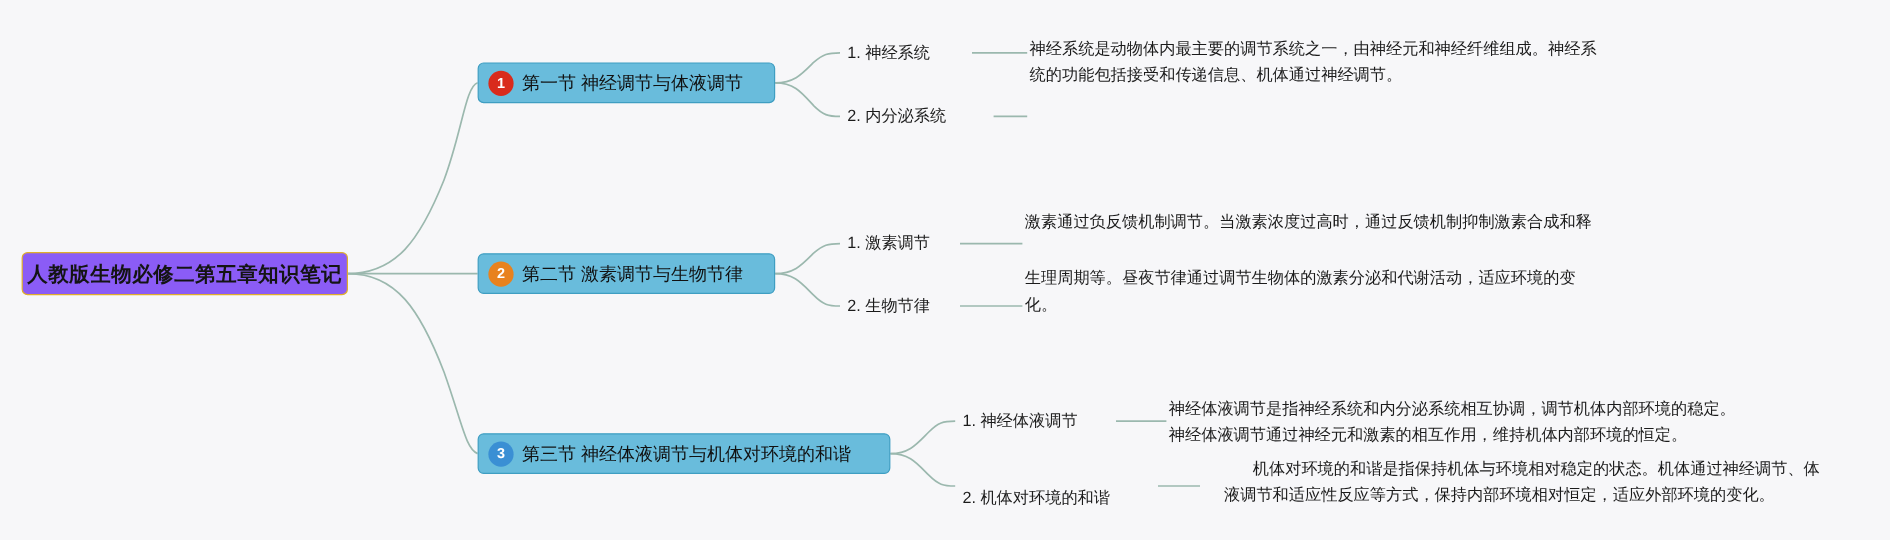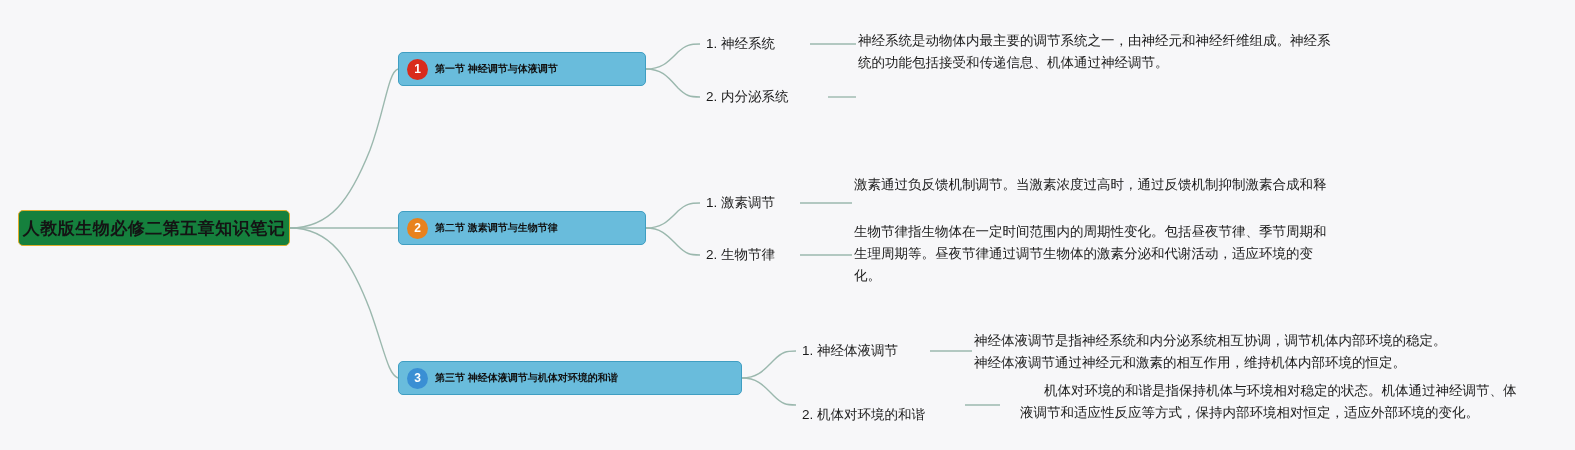--- a/index.html
+++ b/index.html
@@ -31,21 +31,21 @@
     position: absolute;
     box-sizing: border-box;
   }
 
   
   .root-node {
     left: 18px;
     top: 210px;
     width: 272px;
     height: 36px;
-    background: #15803d;
+    background: #8b5cf6;
     border: 1px solid #e0ae2c;
     border-radius: 5px;
     display: flex;
     align-items: center;
     justify-content: center;
   }
   .root-label {
     font-size: 17px;
     font-weight: bold;
     color: #141414;
@@ -70,22 +70,22 @@
     flex: 0 0 auto;
     display: flex;
     align-items: center;
     justify-content: center;
     color: #ffffff;
     font-size: 12px;
     font-weight: bold;
     margin-right: 7px;
   }
   .chapter-label {
-    font-size: 10px;
-    font-weight: bold;
+    font-size: 15px;
+    font-weight: normal;
     color: #111111;
     white-space: nowrap;
   }
   #chapter-1 { left: 398px; top: 52px;  width: 248px; }
   #chapter-2 { left: 398px; top: 211px; width: 248px; }
   #chapter-3 { left: 398px; top: 361px; width: 344px; }
 
   
   .subtopic {
     position: absolute;
@@ -162,21 +162,20 @@
   </div>
 
   <div class="subtopic" style="left:706px; top:195px;">1. 激素调节</div>
   <div class="subtopic" style="left:706px; top:247px;">2. 生物节律</div>
 
   <div class="desc" style="left:854px; top:174px; width:518px;">
     <p>激素通过负反馈机制调节。当激素浓度过高时，通过反馈机制抑制激素合成和释</p>
   </div>
 
   <div class="desc" style="left:854px; top:221px; width:518px;">
-    <p>生物节律指生物体在一定时间范围内的周期性变化。包括昼夜节律、季节周期和</p>
     <p>生理周期等。昼夜节律通过调节生物体的激素分泌和代谢活动，适应环境的变</p>
     <p>化。</p>
   </div>
 
   <div class="node chapter-node" id="chapter-3">
     <span class="badge" style="background: rgb(58, 143, 212);">3</span>
     <span class="chapter-label">第三节 神经体液调节与机体对环境的和谐</span>
   </div>
 
   <div class="subtopic" style="left:802px; top:343px;">1. 神经体液调节</div>

